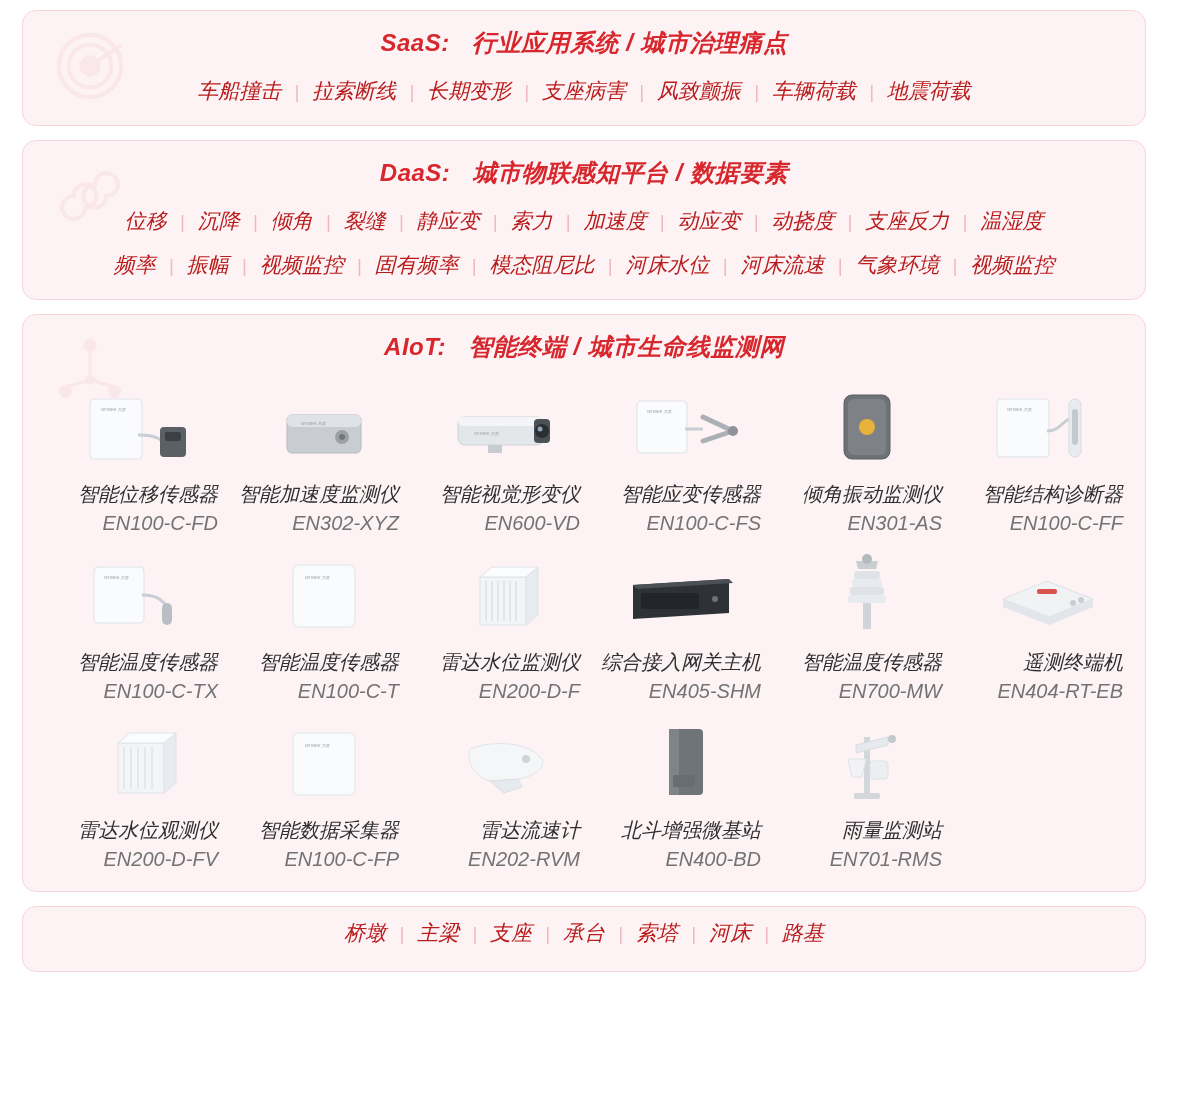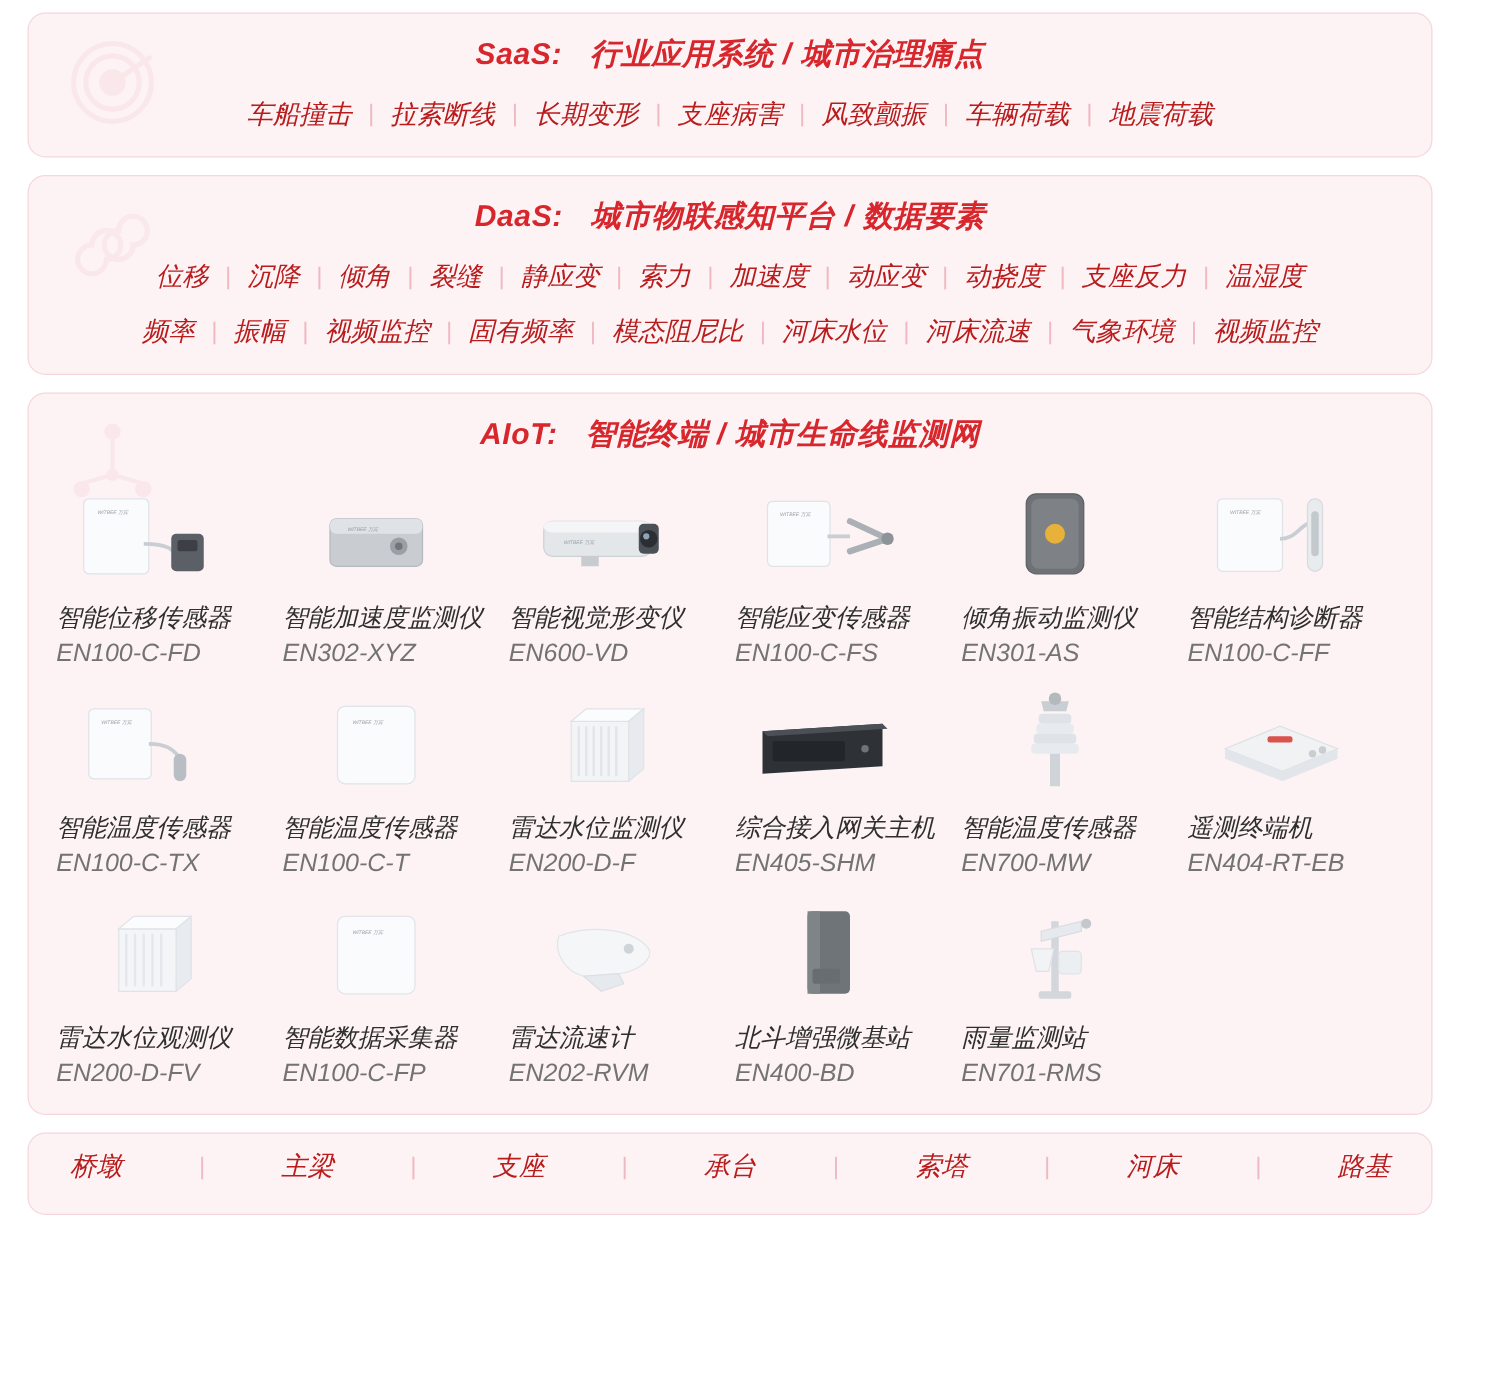--- a/index.html
+++ b/index.html
@@ -69,21 +69,21 @@
   .aiot-panel .panel-title { padding-bottom: 4px; }
   .device-grid {
     display: grid;
     grid-template-columns: repeat(6, 1fr);
     padding: 6px 18px 18px 18px;
     gap: 4px 0;
   }
   .device {
     display: flex;
     flex-direction: column;
-    align-items: flex-start;
+    align-items: flex-end;
     padding: 6px 4px 2px 4px;
   }
   .device-img {
     height: 96px;
     width: 150px;
     display: flex;
     align-items: center;
     justify-content: center;
   }
   .device-name {
@@ -94,21 +94,21 @@
     white-space: nowrap;
   }
   .device-model {
     font-size: 20px;
     color: #737373;
     margin-top: 4px;
     text-align: center;
     white-space: nowrap;
   }
   .bridge-panel .panel-title { padding-bottom: 6px; }
-  .bridge-panel .tag-row { padding-top: 8px; padding-bottom: 20px; justify-content: space-between; }
+  .bridge-panel .tag-row { padding-top: 8px; padding-bottom: 20px; }
   .brand-label {
     font-size: 4px;
     fill: #9aa0a6;
     font-family: "Liberation Sans", sans-serif;
   }
 </style>
 </head>
 <body>
 
 <div class="page">

